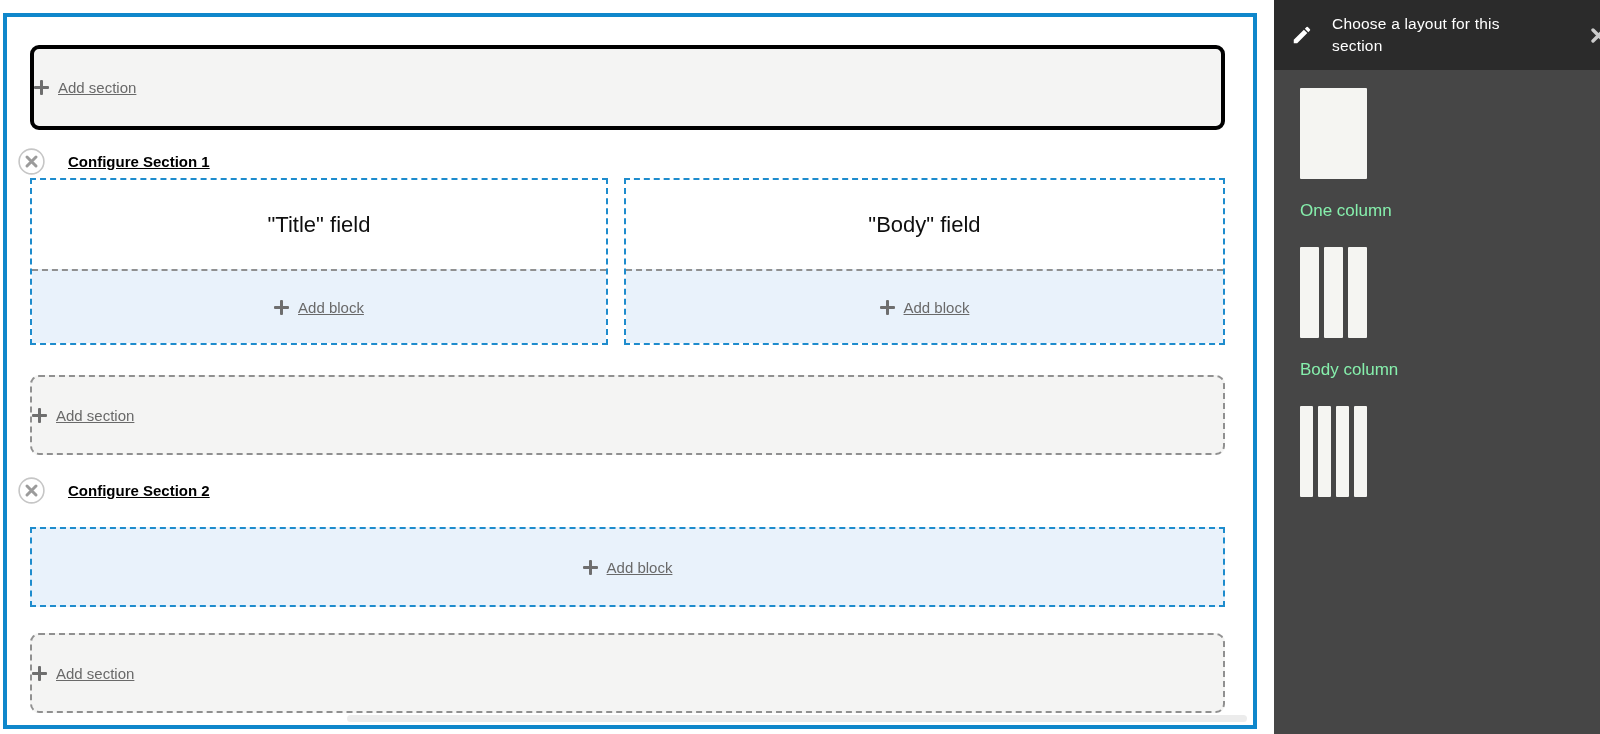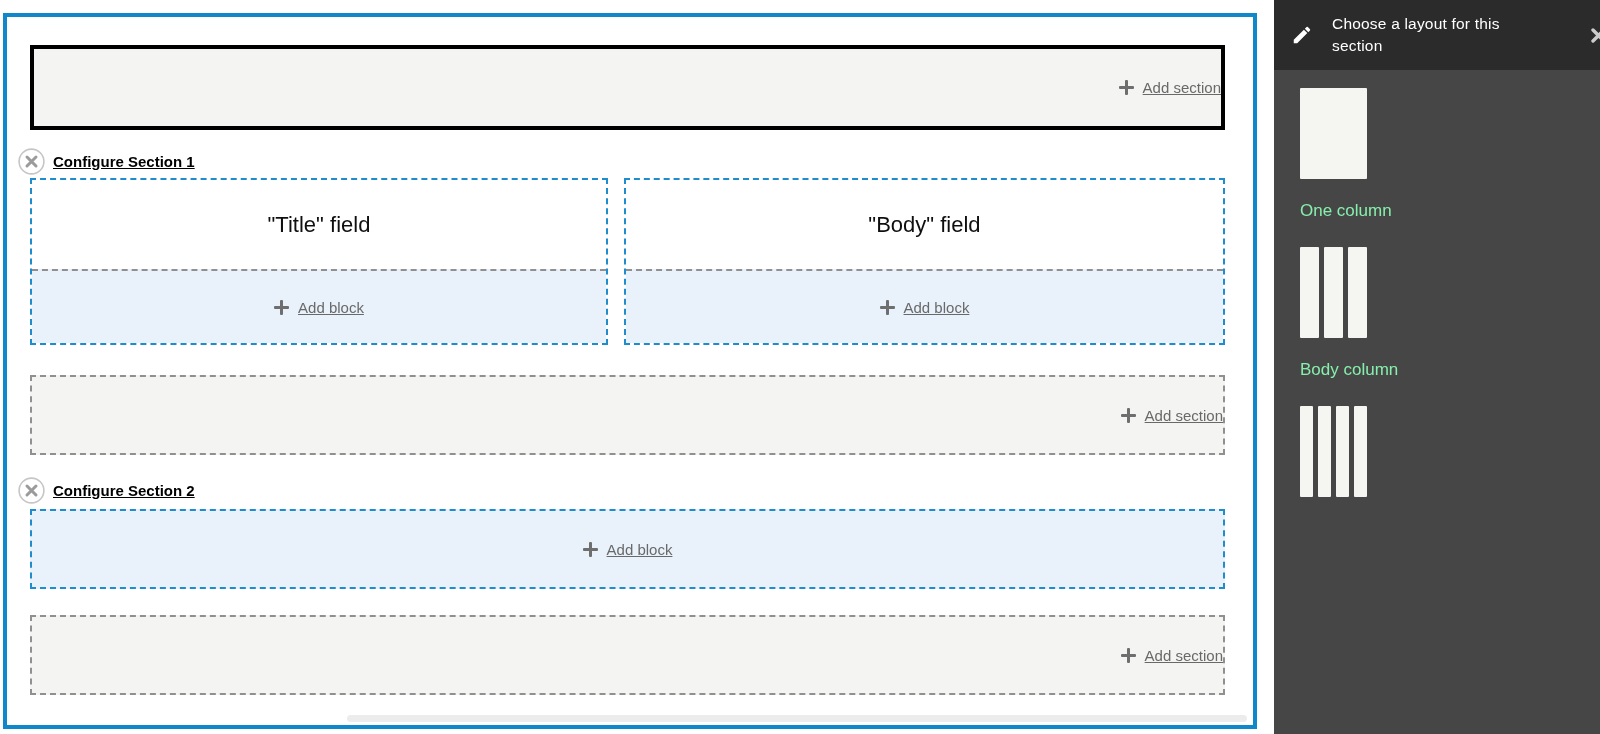--- a/index.html
+++ b/index.html
@@ -8,21 +8,21 @@
     font-family:"Liberation Sans",sans-serif;overflow:hidden;
     -webkit-font-smoothing:antialiased;
   }
   
   .canvas{
     position:absolute;left:3px;top:13px;width:1254px;height:716px;
     box-sizing:border-box;border:4px solid var(--frame-blue,#0f87cb);
     background:#fff;padding:28px 28px 0 23px;
   }
   .dropzone{
-    box-sizing:border-box;display:flex;align-items:center;justify-content:flex-end;
+    box-sizing:border-box;display:flex;align-items:center;justify-content:flex-start;border-radius:9px;
   }
   .dropzone.active{
     height:85px;border:4px solid #000;background:var(--muted-bg,#f4f4f3);
     margin-bottom:18px;
   }
   .dropzone.muted{
     height:80px;border:2px dashed var(--dash-gray,#909090);
     background:var(--muted-bg,#f4f4f3);
   }
   .dz-mid{margin-bottom:22px;}
@@ -33,21 +33,21 @@
   .link .label{
     font-size:15px;color:var(--link-gray,#696969);text-decoration:underline;
   }
   .plus{width:15px;height:15px;position:relative;flex:0 0 auto;}
   .plus::before,.plus::after{
     content:"";position:absolute;background:#6e6e6e;border-radius:1px;
   }
   .plus::before{left:0;right:0;top:6px;height:3.4px;}
   .plus::after{top:0;bottom:0;left:6px;width:3.4px;}
   .config-row{
-    display:flex;align-items:center;gap:8px;height:26px;
+    display:flex;align-items:center;gap:23px;height:26px;
     margin-left:-12px;margin-bottom:4px;
   }
   .config-row .config-label{
     font-size:15px;font-weight:700;color:#000;text-decoration:underline;cursor:pointer;
   }
   .circle-x{width:27px;height:27px;flex:0 0 auto;cursor:pointer;}
   .section-row{
     display:grid;grid-template-columns:1fr 1.04fr;gap:16px;
     height:167px;margin-bottom:30px;
   }
@@ -135,21 +135,21 @@
     </div>
   </div>
 
   <div class="dropzone muted dz-mid">
     <span class="link">
       <span class="plus"></span>
       <span class="label">Add section</span>
     </span>
   </div>
 
-  <div class="config-row" style="margin-bottom:6px;">
+  <div class="config-row" style="margin-bottom:24px;">
     <svg class="circle-x" viewBox="0 0 27 27">
       <circle cx="13.5" cy="13.5" r="12.4" fill="#ffffff" stroke="#c6c6c6" stroke-width="1.6"></circle>
       <path d="M9 9 L18 18 M18 9 L9 18" stroke="#9b9b9b" stroke-width="3" stroke-linecap="round"></path>
     </svg>
     <span class="config-label">Configure Section 2</span>
   </div>
 
   <div class="section-empty">
     <span class="link">
       <span class="plus"></span>

